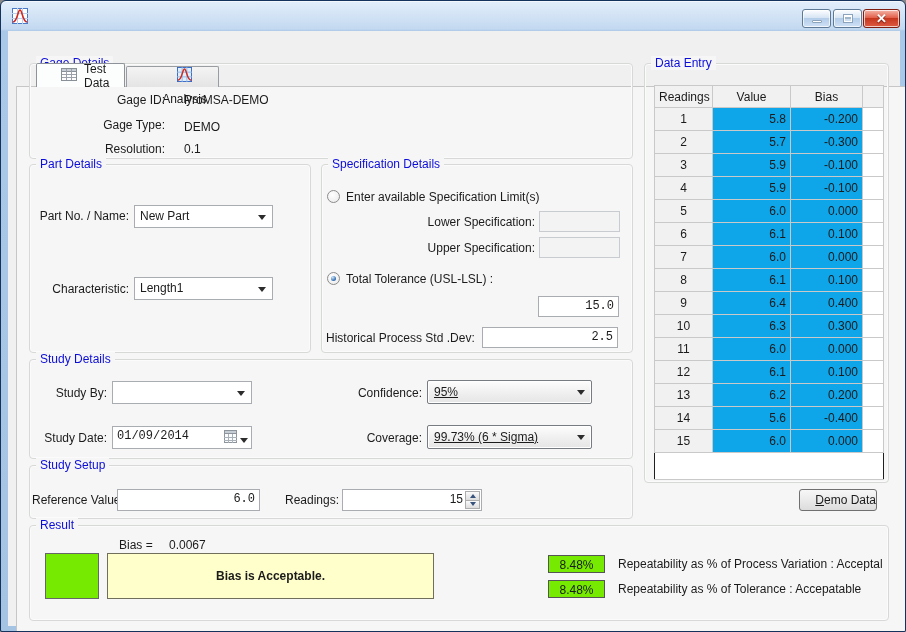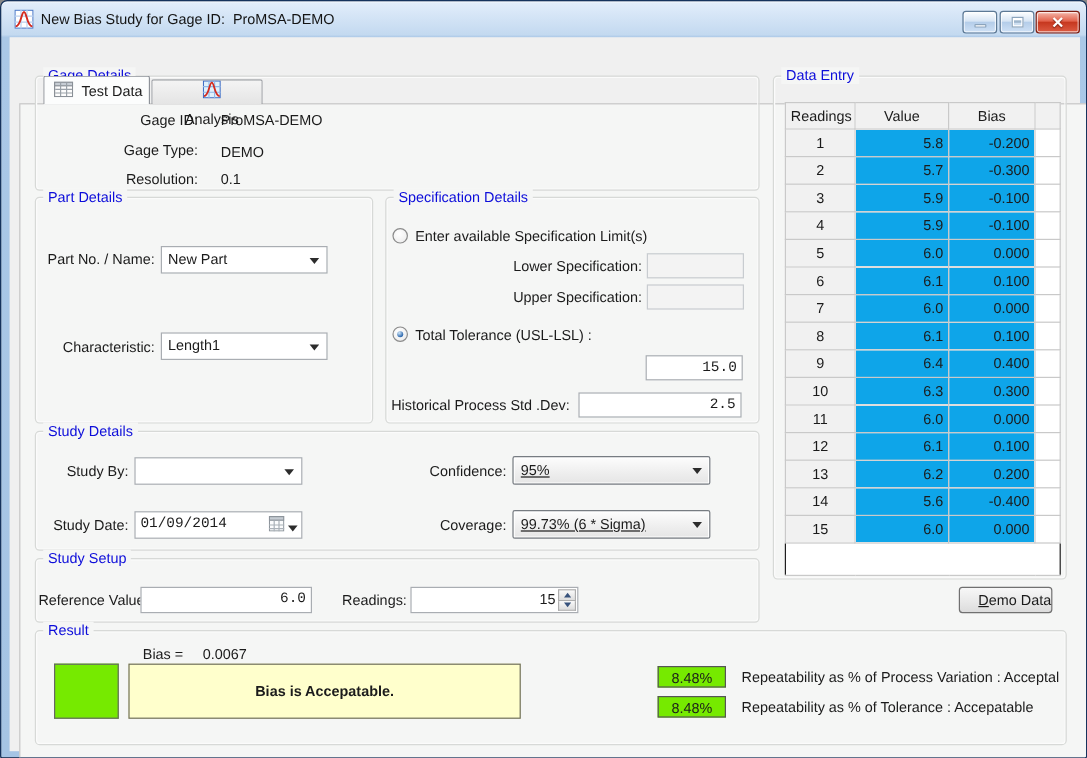--- a/index.html
+++ b/index.html
@@ -23,21 +23,21 @@
             background:linear-gradient(180deg,#f4b6aa 0,#e2614b 45%,#c6371f 50%,#dd5c43 100%);
             border-color:#7e1d10; }
   .glyph-min { position:absolute; left:9px; top:10px; width:10px; height:3px; background:#fff; border:1px solid #8ba4bc; border-radius:1px; }
   .glyph-max { position:absolute; left:9px; top:4px; width:10px; height:9px; border:1px solid #8ba4bc; background:#fff; }
   .glyph-max::after { content:''; position:absolute; left:1px; top:2px; right:1px; bottom:1px; background:#cfe0f2; border-top:2px solid #9fb6cc; }
   .glyph-x { position:absolute; left:0; right:0; top:1px; text-align:center; color:#fff; font-weight:bold; font-size:13px; text-shadow:0 1px 1px #6e160b; }
 
   
   .client { position:absolute; left:7px; top:30px; width:892px; height:595px; background:#f0f0f0; }
   .tabpage { position:absolute; left:8px; top:55px; width:890px; height:569px; background:#f5f6f5; border:1px solid #c6c6c6; }
-  .tab { position:absolute; display:flex; align-items:center; gap:7px; padding-left:8px; cursor:default; }
+  .tab { position:absolute; display:flex; align-items:center; gap:7px; padding-left:24px; cursor:default; }
   .tab-active { left:28px; top:32px; width:89px; height:24px; background:#fcfdfd; border:1px solid #8e9299; border-bottom:none; border-radius:2px 2px 0 0; z-index:3; }
   .tab-inactive { left:118px; top:35px; width:93px; height:21px; background:linear-gradient(180deg,#f4f4f4,#e4e4e4); border:1px solid #999ca1; border-bottom:none; border-radius:2px 2px 0 0; z-index:1; }
 
   
   .group { position:absolute; border:1px solid #d7d9d7; border-radius:4px; box-shadow:inset 0 0 0 1px #fbfbfb; }
   .gtitle { position:absolute; left:6px; top:-8px; padding:0 4px; background:#f5f6f5; color:#0d0dda; }
 
   .lbl { position:absolute; white-space:nowrap; }
   .r { text-align:right; }
 
@@ -90,21 +90,20 @@
 <div class="win">
 
   <div class="titlebar">
     <span class="app-icon">
       <svg width="16" height="16" viewBox="0 0 16 16">
         <rect x="0.5" y="0.5" width="15" height="15" fill="#ffffff" stroke="#4a79c8"></rect>
         <path d="M0 5.5H16 M0 10.5H16 M5.5 0V16 M10.5 0V16" stroke="#b9d0ee" stroke-width="1" fill="none"></path>
         <path d="M1 14 C5.5 14 5.7 2 8 2 C10.3 2 10.5 14 15 14" fill="none" stroke="#d42a1e" stroke-width="1.6"></path>
       </svg>
     </span>
-    <span class="title">New Bias Study for Gage ID:  ProMSA-DEMO</span>
     <div class="winbtn btn-min">
         <div class="glyph-min"></div>
       </div>
     <div class="winbtn btn-max">
         <div class="glyph-max"></div>
       </div>
     <div class="winbtn btn-close">
         <div class="glyph-x">✕</div>
       </div>
   </div>
@@ -218,21 +217,21 @@
       </span>
     </div>
   </div>
 
   <div class="group" style="left:28px;top:524px;width:860px;height:96px;">
     <span class="gtitle">Result</span>
     <span class="lbl" style="left:89px;top:12px;">Bias =</span>
     <span class="lbl" style="left:139px;top:12px;">0.0067</span>
     <div class="status-sq" style="left: 15px; top: 27px; width: 54px; height: 46px; background: rgb(118, 234, 0);"></div>
     <div class="msgpanel" style="left:77px;top:27px;width:327px;height:46px;">
-      <span>Bias is Accepatable.</span>
+      <span>Bias is Acceptable.</span>
     </div>
     <div class="badge" style="left: 518px; top: 29px; width: 57px; height: 18px; background: rgb(118, 234, 0);">
       <span>8.48%</span>
     </div>
     <span class="cliptext" style="left:588px;top:31px;width:268px;">Repeatability as % of Process Variation : Acceptal</span>
     <div class="badge" style="left: 518px; top: 54px; width: 57px; height: 18px; background: rgb(118, 234, 0);">
       <span>8.48%</span>
     </div>
     <span class="cliptext" style="left:588px;top:56px;width:268px;">Repeatability as % of Tolerance : Accepatable</span>
   </div>

